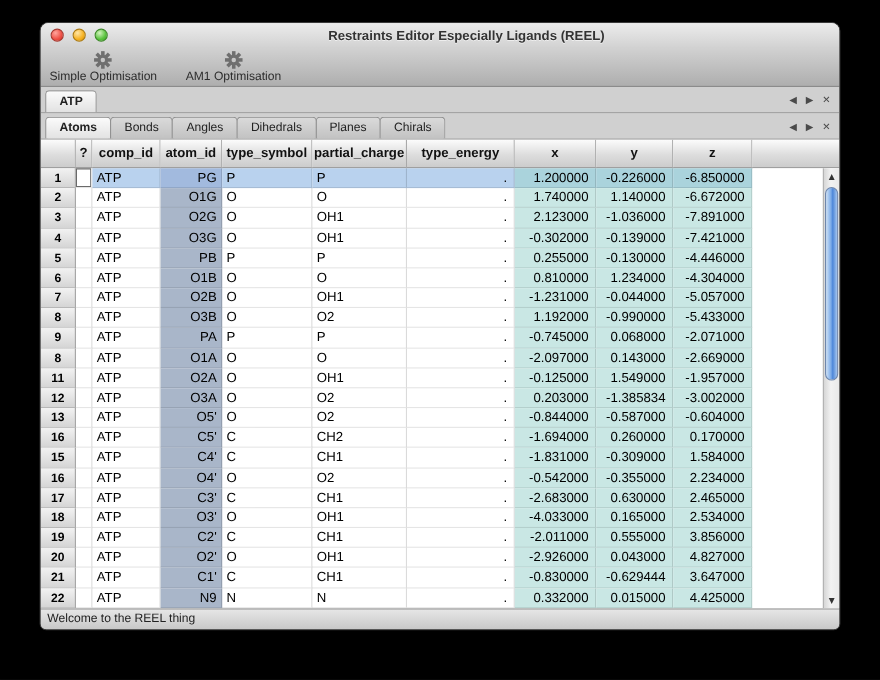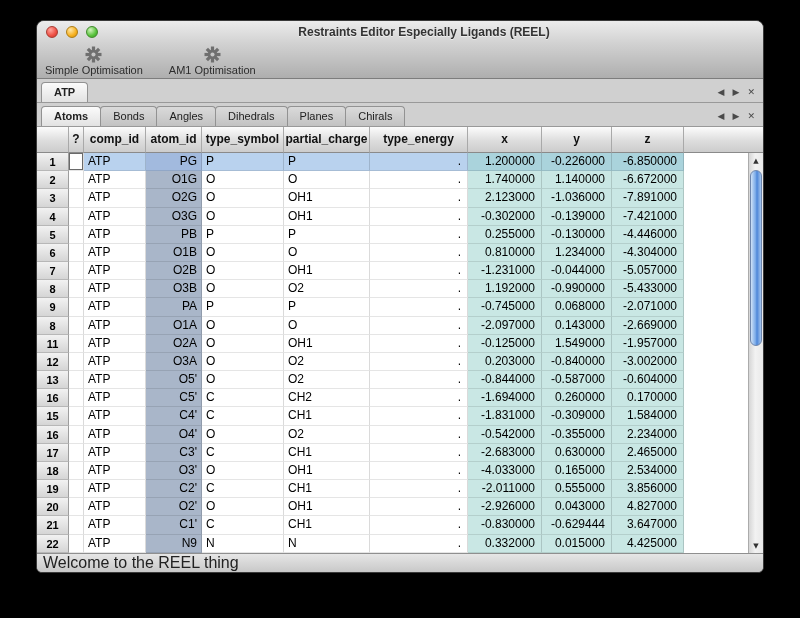--- a/index.html
+++ b/index.html
@@ -71,21 +71,21 @@
              border-left:1px solid #ababab; display:flex; flex-direction:column; }
   .sbtn { flex:none; height:15px; display:flex; align-items:center; justify-content:center;
           font-family:"DejaVu Sans",sans-serif; font-size:7px; color:#333; }
   .strack { flex:1; position:relative; }
   .sthumb { position:absolute; left:1px; right:1px; top:2px; height:176px; border-radius:7px;
             border:1px solid #6e86ac;
             background:linear-gradient(to right,#cfe2f7,#7aaae8 45%,var(--color-scrollbar-thumb,#4d86d8) 60%,#a6c6ee); }
 
   
   .statusbar { flex:none; height:19px; background:linear-gradient(#e6e6e6,#c8c8c8);
-               border-top:1px solid #8f8f8f; font-size:16px; color:#222;
+               border-top:1px solid #8f8f8f; font-size:11px; color:#222;
                line-height:17px; padding-left:6px; }
 </style>
 </head>
 <body>
 
 <div class="window">
 
   <div class="titlebar">
     <div class="lights">
       <div class="light red"></div>
@@ -335,21 +335,21 @@
 
         <div class="tgrid trow">
           <div class="cell gutter">12</div>
           <div class="cell qcell"></div>
           <div class="cell plain">ATP</div>
           <div class="cell atomid">O3A</div>
           <div class="cell plain">O</div>
           <div class="cell plain">O2</div>
           <div class="cell plain pc">.</div>
           <div class="cell xyz">0.203000</div>
-          <div class="cell xyz">-0.840000</div>
+          <div class="cell xyz">-1.385834</div>
           <div class="cell xyz">-3.002000</div>
           <div class="cell filler"></div>
         </div>
 
         <div class="tgrid trow">
           <div class="cell gutter">13</div>
           <div class="cell qcell"></div>
           <div class="cell plain">ATP</div>
           <div class="cell atomid">O5'</div>
           <div class="cell plain">O</div>

